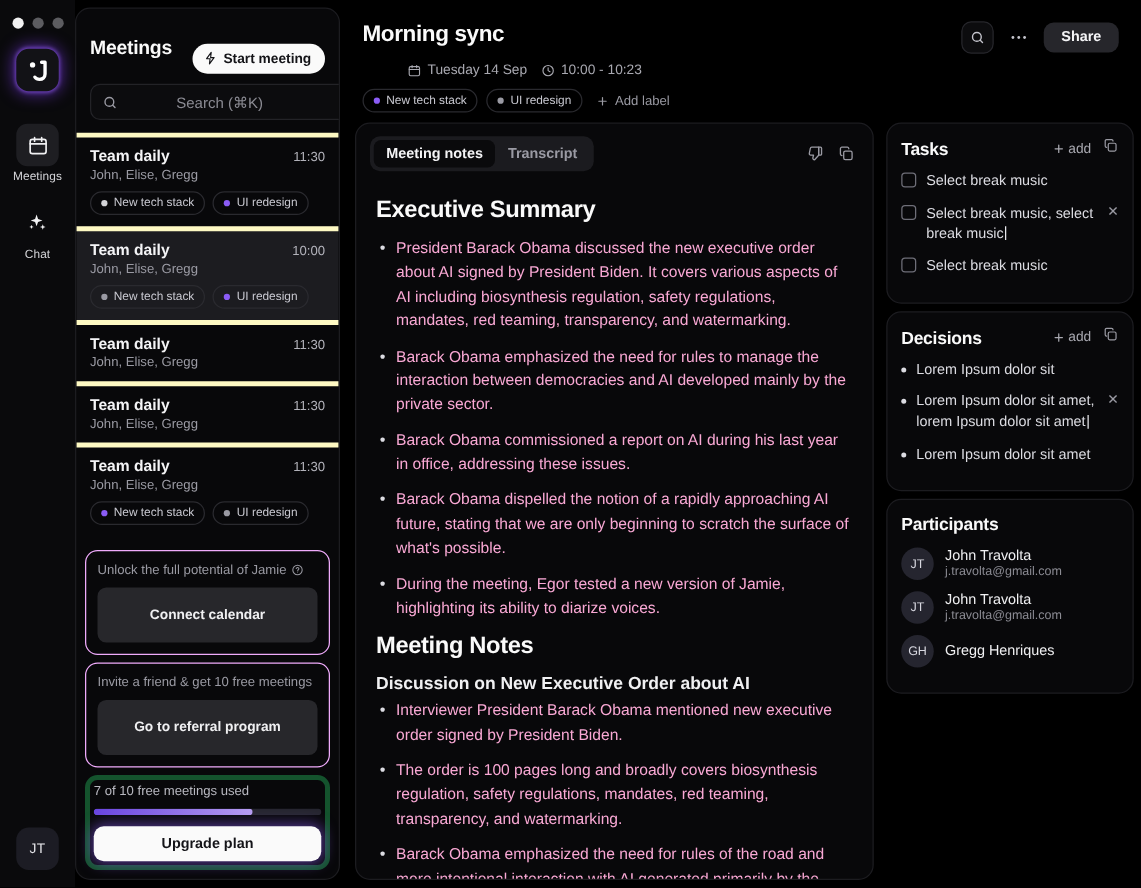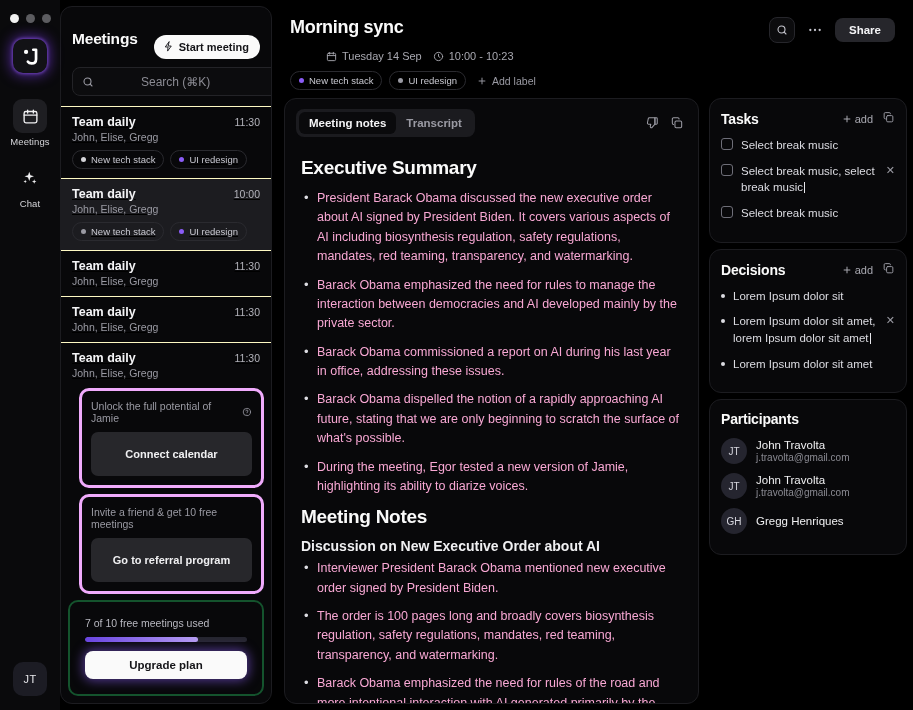--- a/index.html
+++ b/index.html
@@ -83,44 +83,43 @@
   }
   .searchbox input {
     background: none; border: none; outline: none; flex: 1;
     color: #e4e4e8; font-size: 12px; font-family: inherit; margin-left: 40px;
   }
   .searchbox input::placeholder { color: #8b8b93; }
 
   .meet-list { flex: 1; overflow-y: auto; }
   .meet {
     padding: 8px 11px 9px 11px; cursor: pointer;
-    border-top: 1px solid #fef9c3;
-    text-decoration: underline;
+    border-top: 4px solid #fef9c3;
   }
   .meet.selected { background: #1c1c20; }
   .meet-top { display: flex; justify-content: space-between; align-items: baseline; }
   .meet-name { font-size: 12.5px; font-weight: bold; color: #f4f4f6; }
   .meet-time { font-size: 10.5px; color: #b2b2ba; }
   .meet-people { font-size: 10.5px; color: #9a9aa3; margin-top: 2px; }
   .chips { display: flex; gap: 6px; margin-top: 7px; flex-wrap: wrap; }
   .chip {
     display: flex; align-items: center; gap: 5px;
     border: 1px solid #2a2a2f; border-radius: 13px;
     padding: 3px 8px; font-size: 9.5px; color: #c9c9d1;
   }
   .chip .dot { width: 5px; height: 5px; border-radius: 50%; }
 
-  .promo { margin: 6px 7px 0 18px; border: 3px solid #f0abfc; border-radius: 10px; padding: 9px; }
+  .promo { margin: 6px 7px 0 7px; border: 1px solid #f0abfc; border-radius: 10px; padding: 9px; }
   .promo-text { font-size: 10.5px; color: #9a9aa3; display: flex; align-items: center; gap: 4px; }
   .promo-btn {
     margin-top: 8px; width: 100%; height: 44px; border-radius: 7px;
     background: #27272b; color: #f0f0f2; border: none; font-family: inherit;
     font-size: 11px; font-weight: bold; cursor: pointer;
   }
-  .usage { margin: 6px 7px 7px 7px; border: 2px solid #14532d; border-radius: 10px; padding: 15px; }
+  .usage { margin: 6px 7px 7px 7px; border: 4px solid #14532d; border-radius: 10px; padding: 3px; }
   .usage-text { font-size: 10.5px; color: #b8b8c0; }
   .bar { height: 5px; border-radius: 3px; background: #26262f; margin-top: 8px; overflow: hidden; }
   .bar-fill { height: 100%; border-radius: 3px; background: linear-gradient(90deg,#6945e0,#b79ef2); }
   .upgrade-btn {
     margin-top: 9px; width: 100%; height: 28px; border-radius: 8px;
     background: #fafafa; color: #141418; border: none; font-family: inherit;
     font-size: 11.5px; font-weight: bold; cursor: pointer;
     box-shadow: 0 0 11px 2px rgba(139,92,246,0.55);
   }
 

